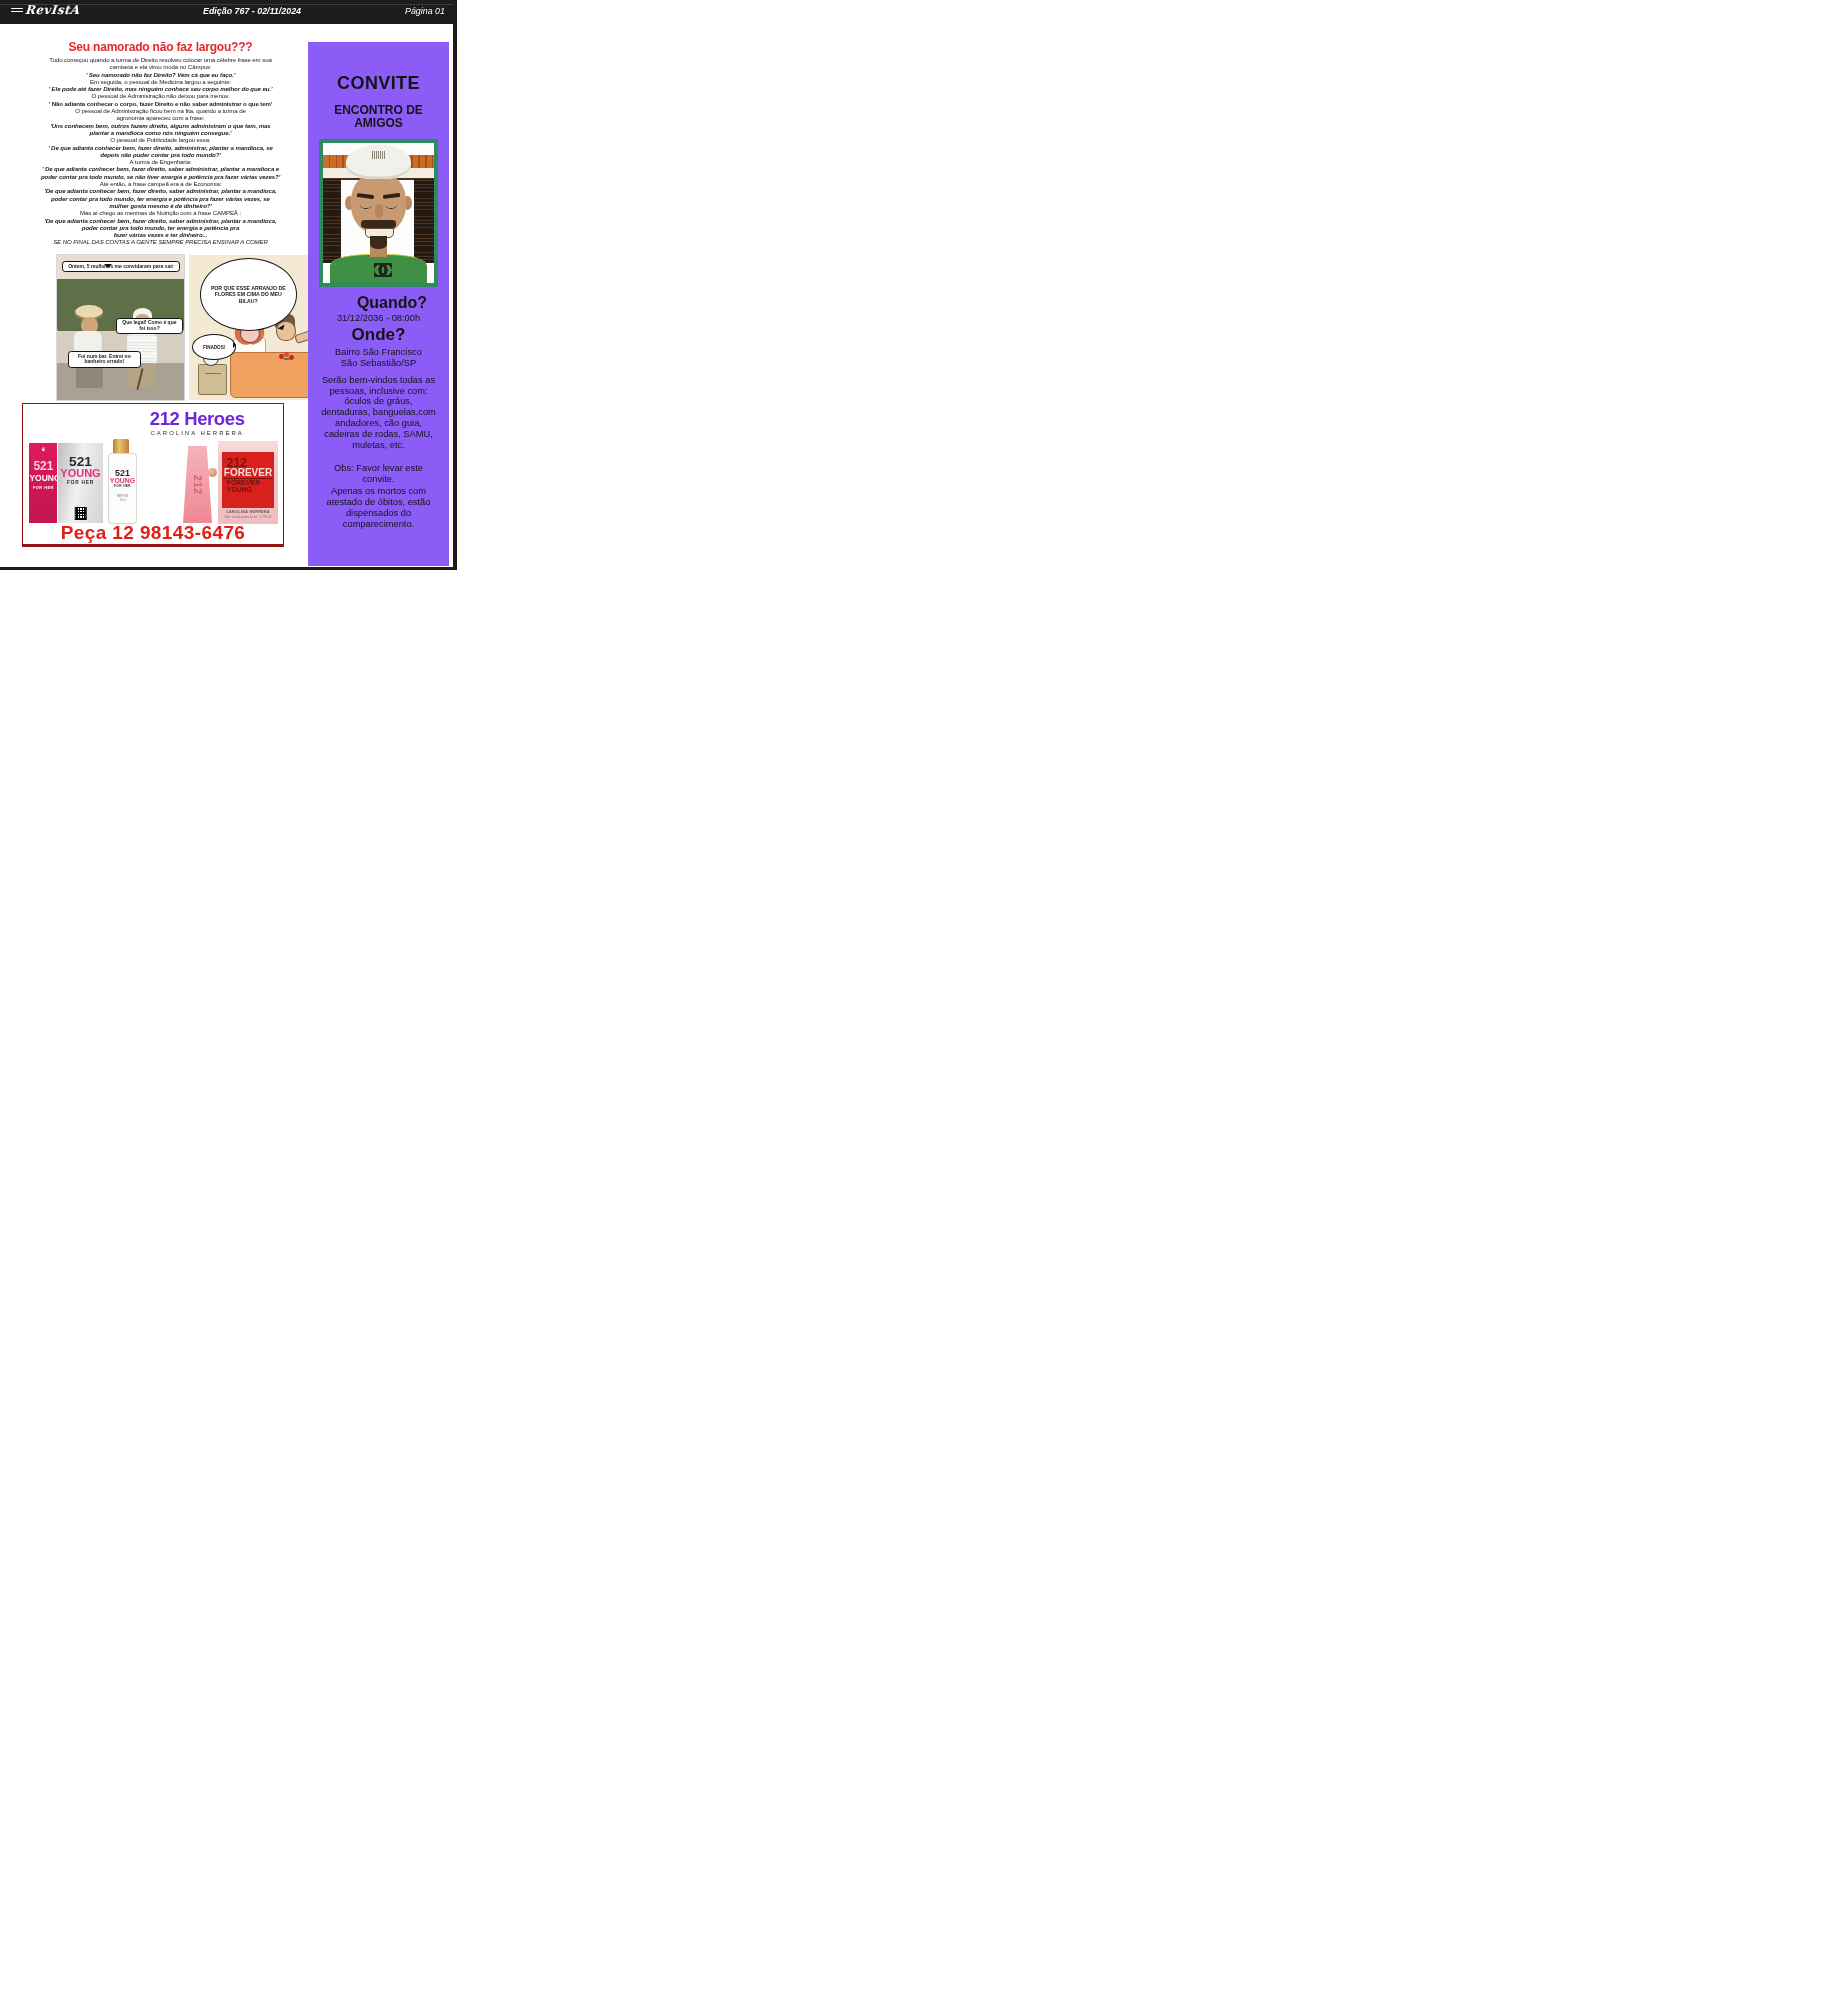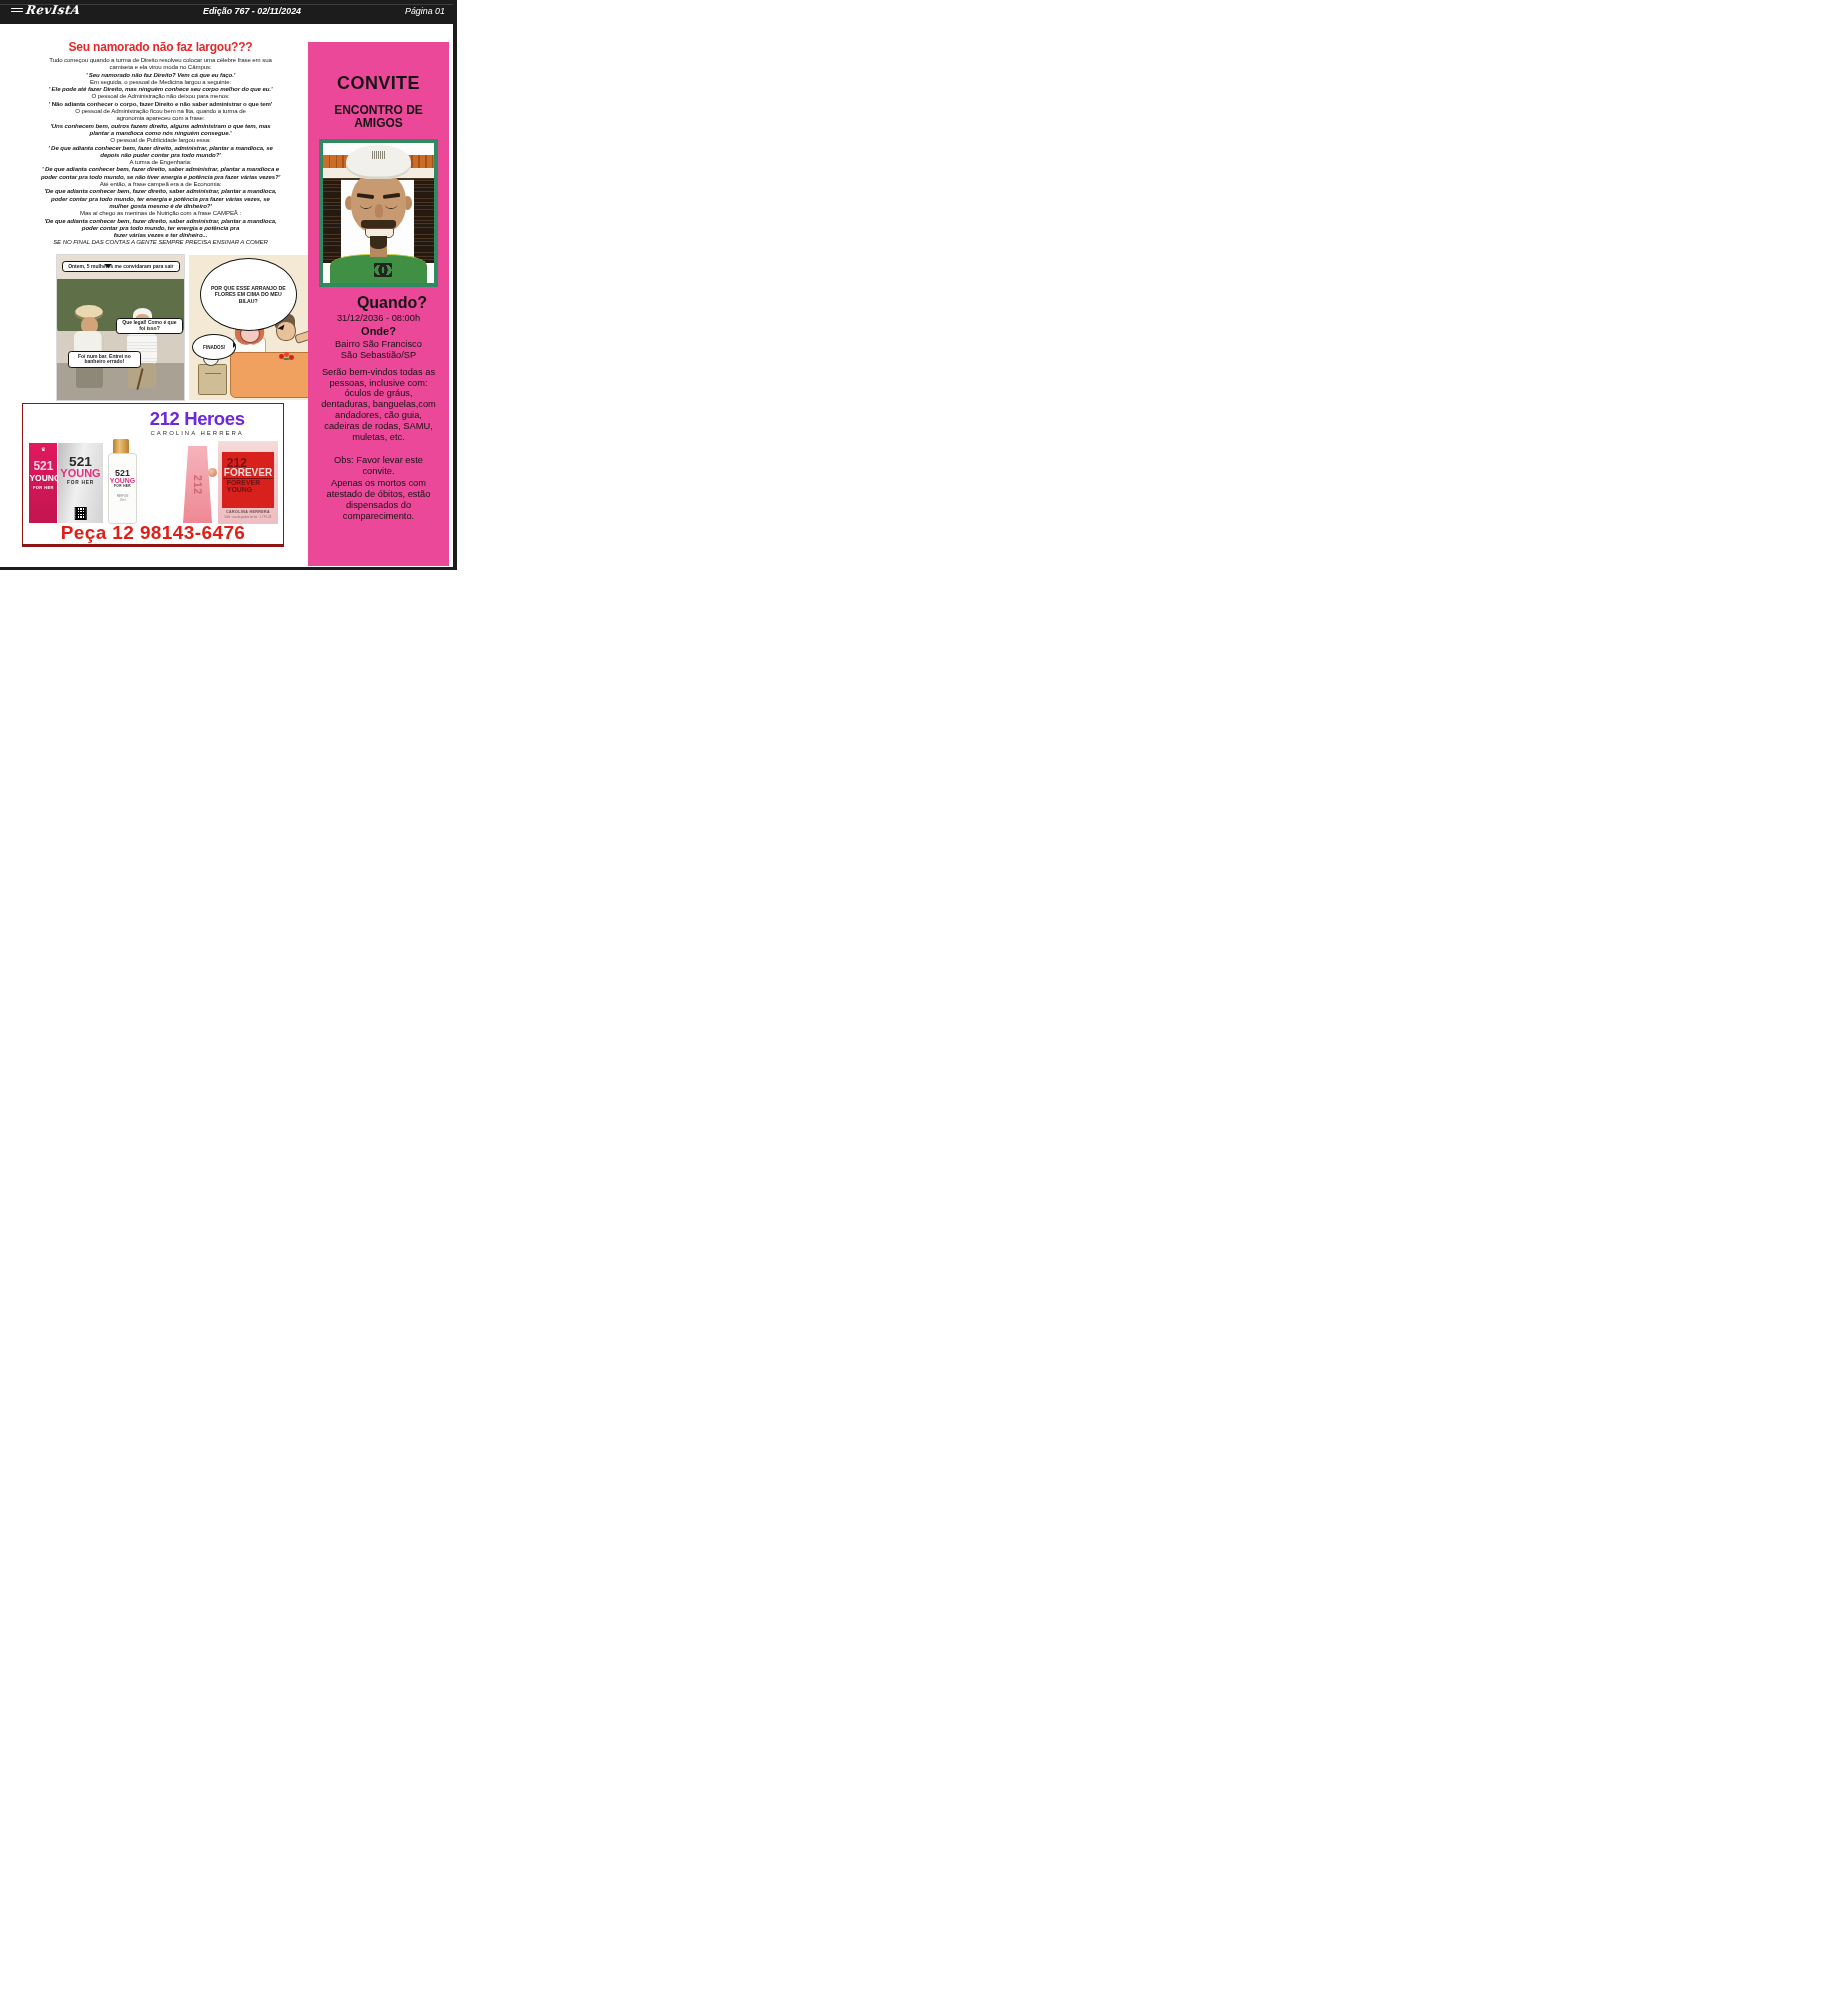--- a/index.html
+++ b/index.html
@@ -110,21 +110,21 @@
   .p-redpanel{position:absolute;left:4px;top:10.5px;width:52px;height:56px;background:#d8201c;text-align:center;}
   .p-redpanel .num{font-size:12px;font-weight:800;color:#7e1012;margin-top:4px;text-align:left;padding-left:4.8px;}
   .p-redpanel .nm{font-size:10px;font-weight:800;color:#f6dbd8;margin-top:-2.4px;border-bottom:0.8px solid #7e1012;display:inline-block;padding:0 0.8px;}
   .p-redpanel .l2{font-size:6.9px;font-weight:800;color:#6e1214;margin-top:0;text-align:left;padding-left:4.8px;}
   .p-redpanel .l3{font-size:6.9px;font-weight:800;color:#6e1214;text-align:left;padding-left:4.8px;}
   .p-redbox .brand{position:absolute;left:0;bottom:10.5px;width:100%;font-size:3.6px;font-weight:bold;letter-spacing:0.4px;color:#6b4a4a;}
   .p-redbox .details{position:absolute;left:0;bottom:4.8px;width:100%;font-size:2.6px;color:#8a6a6a;}
   .ad-phone{position:absolute;left:0;bottom:0;width:100%;text-align:center;font-size:19px;font-weight:800;color:#e02018;letter-spacing:0.4px;margin:0;}
 
   
-  .invite{position:absolute;left:308px;top:42px;width:141px;height:524px;background:#ec4899;text-align:center;color:#141414;}
+  .invite{position:absolute;left:308px;top:42px;width:141px;height:524px;background:#8b5cf6;text-align:center;color:#141414;}
   .inv-title{margin:31px 0 0;font-size:18px;font-weight:bold;letter-spacing:0.4px;}
   .inv-sub{margin:9.7px 0 0;font-size:12px;font-weight:bold;line-height:1.12;white-space:pre-line;}
   .inv-photo{position:relative;width:119px;height:148px;margin:8px auto 0;background:#fdfdfd;border:4.4px solid #2f8a60;box-sizing:border-box;overflow:hidden;}
   .ph-fascia{position:absolute;left:0;top:9%;width:100%;height:16%;background:#f3ede1;border-bottom:2px solid #473524;}
   .ph-roof{position:absolute;left:0;top:9%;width:100%;height:9%;background:repeating-linear-gradient(90deg,#c96d28 0 5.6px,#a85018 5.6px 6.9px);}
   .ph-window-l{position:absolute;left:0;top:26%;width:16%;height:60%;background:repeating-linear-gradient(0deg,#241a12 0 2.8px,#4a3623 2.8px 3.6px);}
   .ph-window-r{position:absolute;right:0;top:26%;width:18%;height:60%;background:repeating-linear-gradient(0deg,#241a12 0 2.8px,#4a3623 2.8px 3.6px);}
   .ph-cap{position:absolute;left:21%;top:2%;width:58%;height:24%;background:#f2f0ea;border-radius:50% 50% 42% 42%;box-shadow:inset 0 -2.4px 0 #d9d5cb;}
   .ph-cap-logo{position:absolute;left:44%;top:6%;width:12%;height:6%;background:repeating-linear-gradient(90deg,#8a8578 0 0.8px,transparent 0.8px 2px);}
   .ph-face{position:absolute;left:25%;top:21%;width:50%;height:44%;background:#c89a72;border-radius:46%;}
@@ -138,21 +138,21 @@
   .ph-mustache{position:absolute;left:34%;top:55%;width:32%;height:6%;background:#3a2a1a;border-radius:3.2px;}
   .ph-mouth{position:absolute;left:38%;top:61%;width:24%;height:6%;background:#f2ece2;border:0.8px solid #6b4a3a;border-radius:0 0 4.8px 4.8px;}
   .ph-goatee{position:absolute;left:42%;top:67%;width:16%;height:9%;background:#3a2a1a;border-radius:0 0 40% 40%;}
   .ph-neck{position:absolute;left:42%;top:70%;width:16%;height:12%;background:#b9895f;}
   .ph-shirt{position:absolute;left:6%;bottom:0;width:88%;height:20%;background:#3f8f44;border-radius:40% 40% 0 0;border-top:1.6px solid #cfd23c;}
   .ph-glasses{position:absolute;left:46%;bottom:4%;width:16%;height:10%;background:
      radial-gradient(circle at 30% 50%,transparent 34%,#222 36% 56%,transparent 58%),
      radial-gradient(circle at 70% 50%,transparent 34%,#222 36% 56%,transparent 58%);}
   .inv-when{margin:7.3px 0 0;font-size:16px;font-weight:bold;padding-left:27px;}
   .inv-when-val{margin:1.6px 0 0;font-size:9.3px;}
-  .inv-where{margin:1.6px 0 0;font-size:11px;font-weight:bold;}
+  .inv-where{margin:1.6px 0 0;font-size:17px;font-weight:bold;}
   .inv-where-val{margin:1.6px 0 0;font-size:9.3px;line-height:1.2;white-space:pre-line;}
   .inv-welcome{margin:5.6px 0 0;font-size:9.3px;line-height:1.18;white-space:pre-line;}
   .inv-obs{margin:12px 0 0;font-size:9.3px;line-height:1.2;white-space:pre-line;}
 </style>
 </head>
 <body>
 
 <div class="page">
 
   <header class="topbar">

